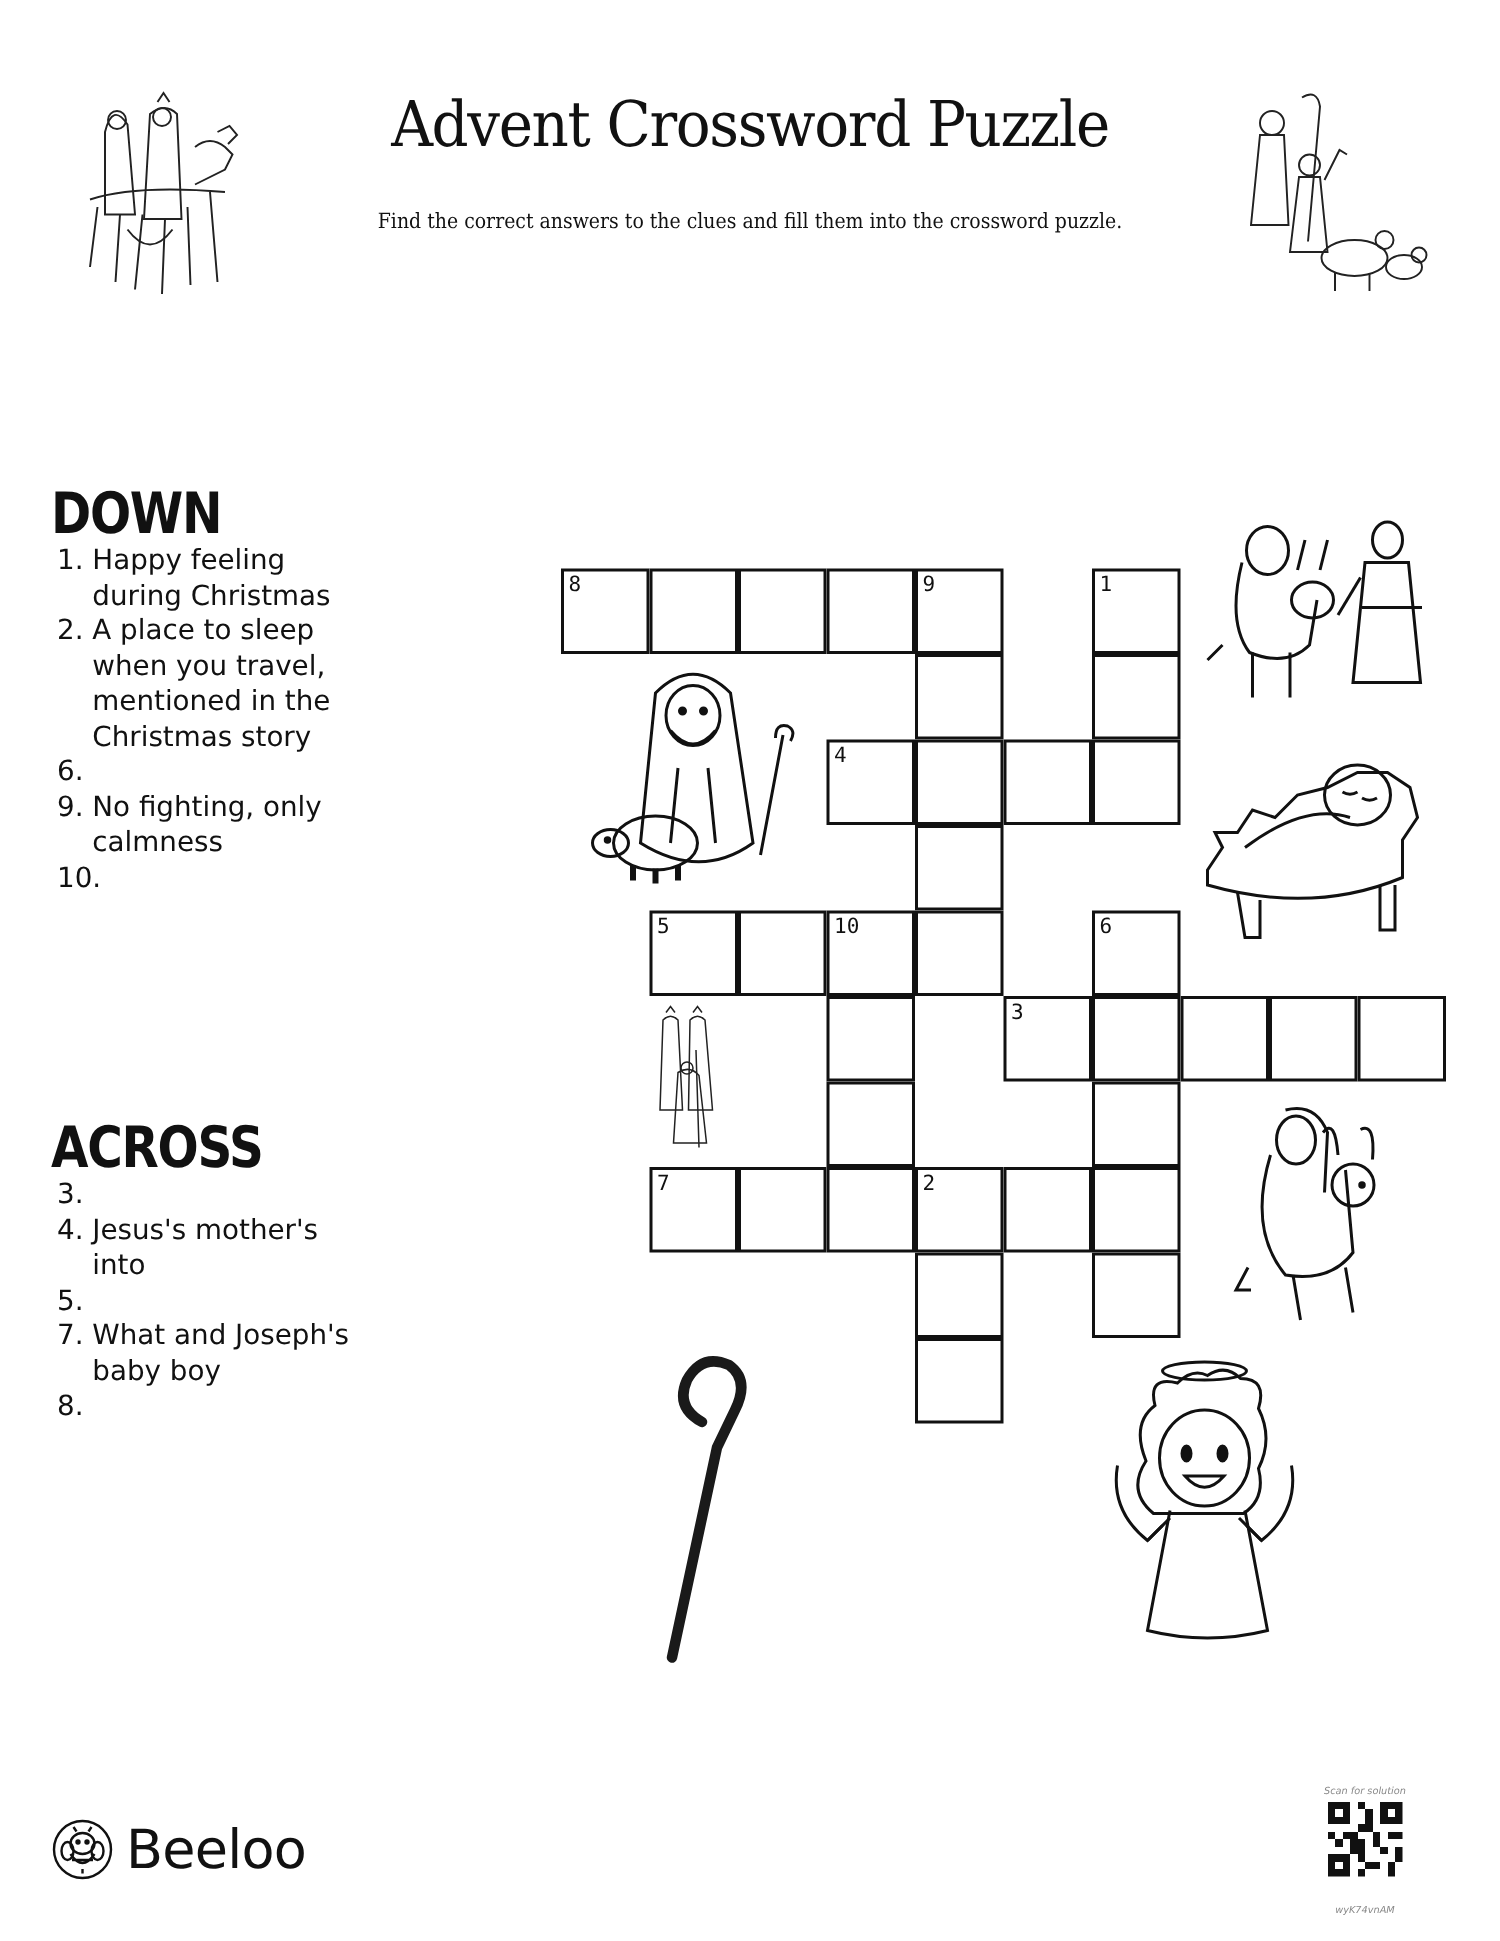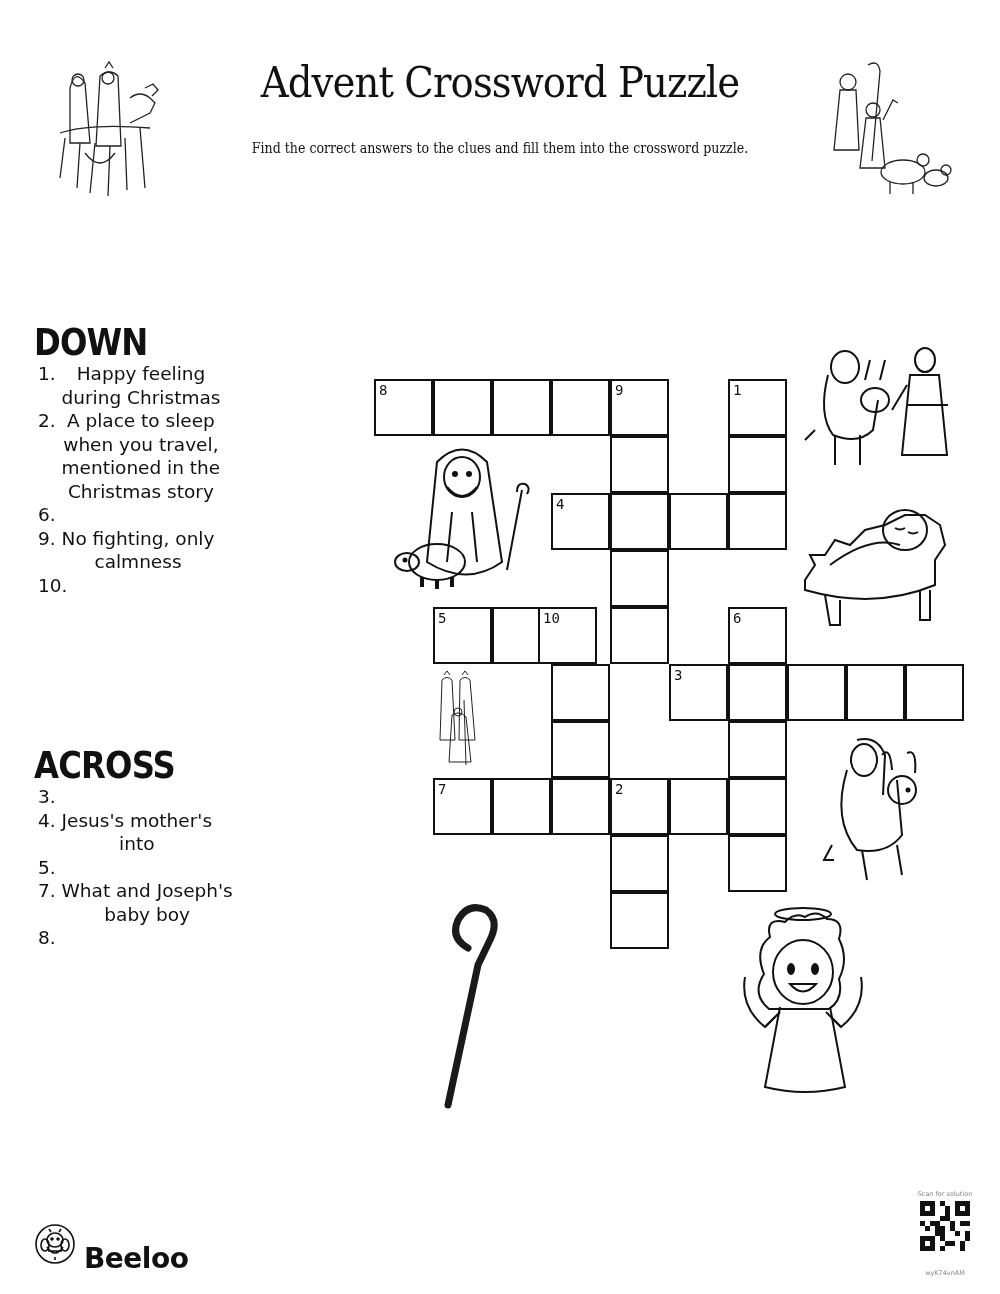--- a/index.html
+++ b/index.html
@@ -6,29 +6,29 @@
   body { width: 1000px; height: 1294px; position: relative; overflow: hidden; color: #111; font-family: "DejaVu Sans", sans-serif; }
   .abs { position: absolute; }
 
   .title { left: 0; width: 1000px; top: 58px; text-align: center; font-family: "DejaVu Serif", serif; font-size: 42px; letter-spacing: -1px; color: #111; transform: scaleX(0.92); }
   .subtitle { left: 0; width: 1000px; top: 140px; text-align: center; font-family: "DejaVu Serif", serif; font-size: 14px; color: #111; transform: scaleX(0.9); }
 
   .section-heading { font-family: "DejaVu Sans", sans-serif; font-weight: bold; font-size: 38px; letter-spacing: -1px; transform: scaleX(0.85); transform-origin: left; line-height: 1; }
   .clue-list { font-family: "DejaVu Sans", sans-serif; font-size: 18.5px; line-height: 23.5px; }
   .clue { display: flex; }
   .clue .num { white-space: pre; }
-  .clue .txt { white-space: pre-line; text-align: center; }
+  .clue .txt { white-space: pre-line; }
 
   .grid { left: 374px; top: 379px; width: 590px; height: 570px; }
   .cell { position: absolute; width: 59px; height: 57px; box-sizing: border-box; border: 2px solid #111; background: #fff; }
   .cell .cn { position: absolute; left: 3px; top: 1px; font-family: "DejaVu Sans Mono", monospace; font-size: 14px; color: #111; }
 
   .footer-copy { left: 0; width: 960px; top: 1325px; text-align: center; font-size: 12px; color: #0369a1; }
   .brand { left: 34px; top: 1212px; display: flex; align-items: center; gap: 8px; }
-  .brand-name { font-family: "DejaVu Sans", sans-serif; font-weight: bold; font-size: 28px; letter-spacing: -0.5px; margin-top: 30px; }
+  .brand-name { font-family: "DejaVu Sans", sans-serif; font-weight: normal; font-size: 36px; letter-spacing: -0.5px; }
   .qr-caption { font-size: 6.5px; color: #888; text-align: center; width: 60px; }
   svg { display: block; }
 </style>
 </head>
 <body>
 
 <div class="abs title">Advent Crossword Puzzle</div>
 <div class="abs subtitle">Find the correct answers to the clues and fill them into the crossword puzzle.</div>
 
 <div class="abs" style="left:50px;top:58px;">
@@ -125,21 +125,21 @@
       <span class="cn">4</span>
     </div>
     <div class="cell" style="left: 236px; top: 114px;"></div>
     <div class="cell" style="left: 295px; top: 114px;"></div>
     <div class="cell" style="left: 354px; top: 114px;"></div>
     <div class="cell" style="left: 236px; top: 171px;"></div>
     <div class="cell" style="left: 59px; top: 228px;">
       <span class="cn">5</span>
     </div>
     <div class="cell" style="left: 118px; top: 228px;"></div>
-    <div class="cell" style="left: 164px; top: 228px; text-decoration: underline;">
+    <div class="cell" style="left: 177px; top: 228px; text-decoration: underline;">
       <span class="cn">10</span>
     </div>
     <div class="cell" style="left: 236px; top: 228px;"></div>
     <div class="cell" style="left: 354px; top: 228px;">
       <span class="cn">6</span>
     </div>
     <div class="cell" style="left: 177px; top: 285px;"></div>
     <div class="cell" style="left: 295px; top: 285px;">
       <span class="cn">3</span>
     </div>
@@ -257,21 +257,21 @@
       <path d="M17 9 l-2 -3 M25 9 l2 -3"></path>
       <circle cx="18" cy="16" r="1" fill="#111"></circle>
         <circle cx="24" cy="16" r="1" fill="#111"></circle>
     </svg>
   </span>
   <span class="brand-name">Beeloo</span>
 </div>
 
 <div class="abs footer-copy">© 2023 Beeloo, Inc.</div>
 
-<div class="abs" style="left:915px;top:1190px;">
+<div class="abs" style="left:880px;top:1190px;font-style:italic;">
   <div class="qr-caption">Scan for solution</div>
   <div style="margin:3px auto 0;width:50px;">
     <svg width="50" height="50" viewBox="0 0 10 10" shape-rendering="crispEdges">
       <rect x="0" y="0" width="10" height="10" fill="#fff"></rect>
       <g fill="#111">
         <rect x="0" y="0" width="3" height="3"></rect>
           <rect x="7" y="0" width="3" height="3"></rect>
           <rect x="0" y="7" width="3" height="3"></rect>
         <rect x="4" y="0" width="1" height="1"></rect>
           <rect x="5" y="1" width="1" height="2"></rect>

